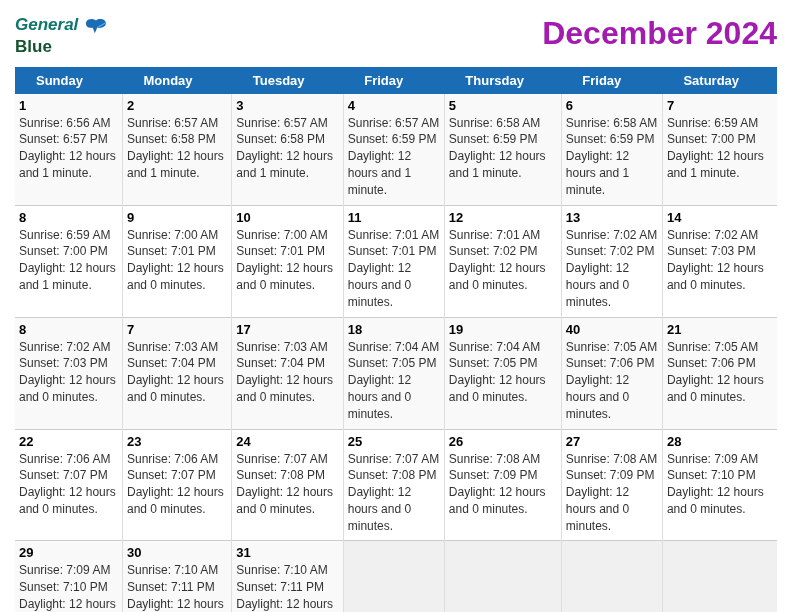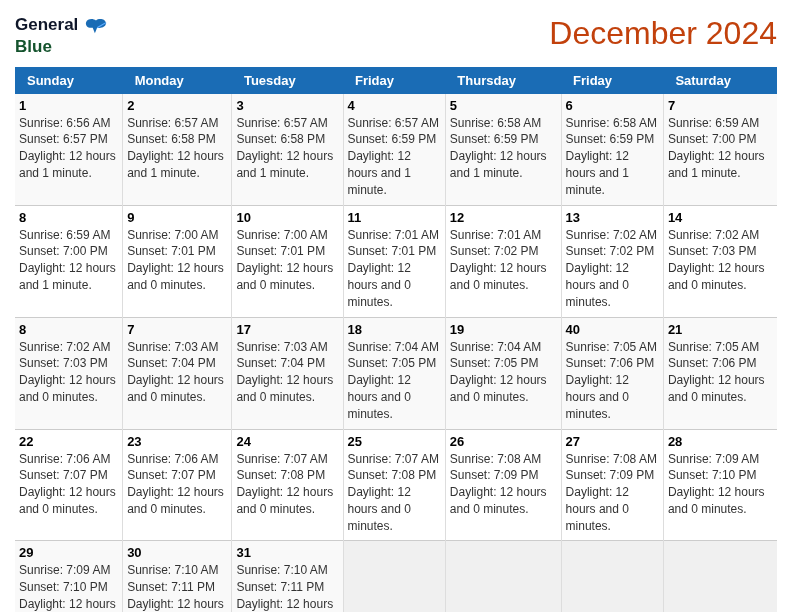--- a/index.html
+++ b/index.html
@@ -18,36 +18,36 @@
     }
     .logo {
       display: flex;
       align-items: center;
     }
     .title-section {
       text-align: right;
     }
     .month-title {
       font-size: 32px;
-      font-weight: normal;
-      color: #c2410c;
+      font-weight: bold;
+      color: #a21caf;
     }
     .location {
       font-size: 16px;
       color: #555;
     }
     table {
       width: 100%;
       border-collapse: collapse;
       font-size: 11px;
     }
     thead th {
       background-color: #1a6cb5;
       color: white;
-      padding: 6px 12px;
+      padding: 6px 21px;
       text-align: left;
       font-size: 13px;
       font-weight: bold;
     }
     tbody tr {
       border-bottom: 1px solid #ccc;
     }
     tbody tr:nth-child(odd) {
       background-color: #f9f9f9;
     }
@@ -77,21 +77,21 @@
       background: #f0f0f0;
     }
   </style>
 </head>
 <body>
 
 <div class="header">
   <div class="logo">
     <div>
       <div style="font-size:17px; font-weight:bold; color:#333; line-height:1.15;">
-        <span style="color:#0f172a;">General</span>
+        <span style="color:#0f766e;font-style:italic;">General</span>
         <svg style="display:inline-block;vertical-align:middle;margin-left:2px;" width="22" height="22" viewBox="0 0 40 30">
           <path d="M20 5 C25 0, 38 2, 38 10 C38 16, 30 20, 22 18 L18 28 L14 18 C6 20, 0 14, 2 8 C4 2, 14 0, 20 5Z" fill="#1a6cb5"></path>
           <path d="M22 18 C28 15, 38 8, 38 10" fill="none" stroke="#5aabff" stroke-width="2"></path>
         </svg>
       </div>
       <div style="font-size:17px; font-weight:bold; color:#14532d; line-height:1.15;">Blue</div>
     </div>
   </div>
   <div class="title-section">
     <div class="month-title">December 2024</div>

